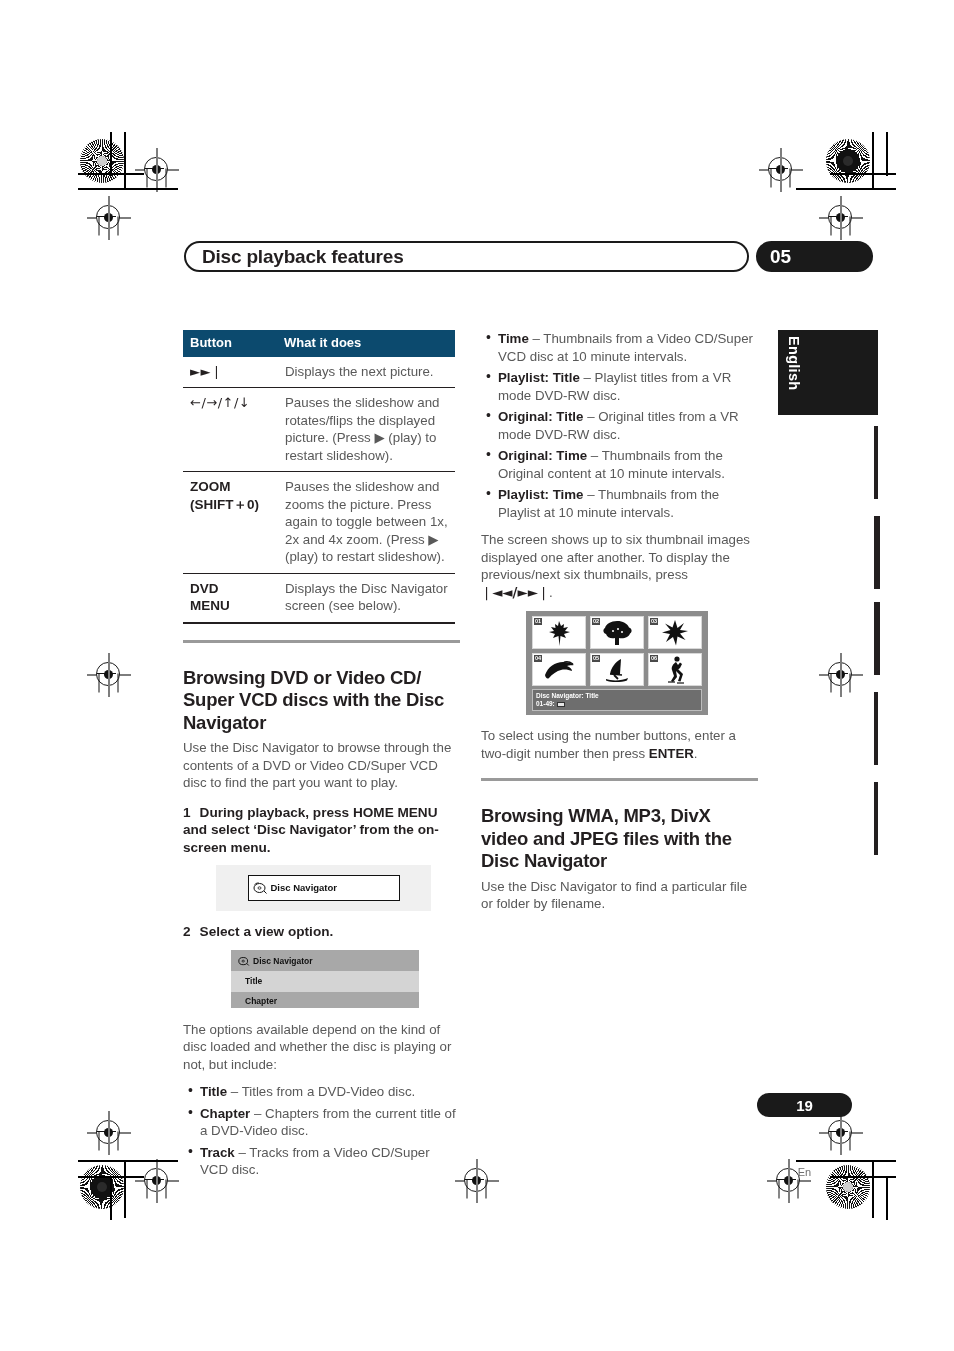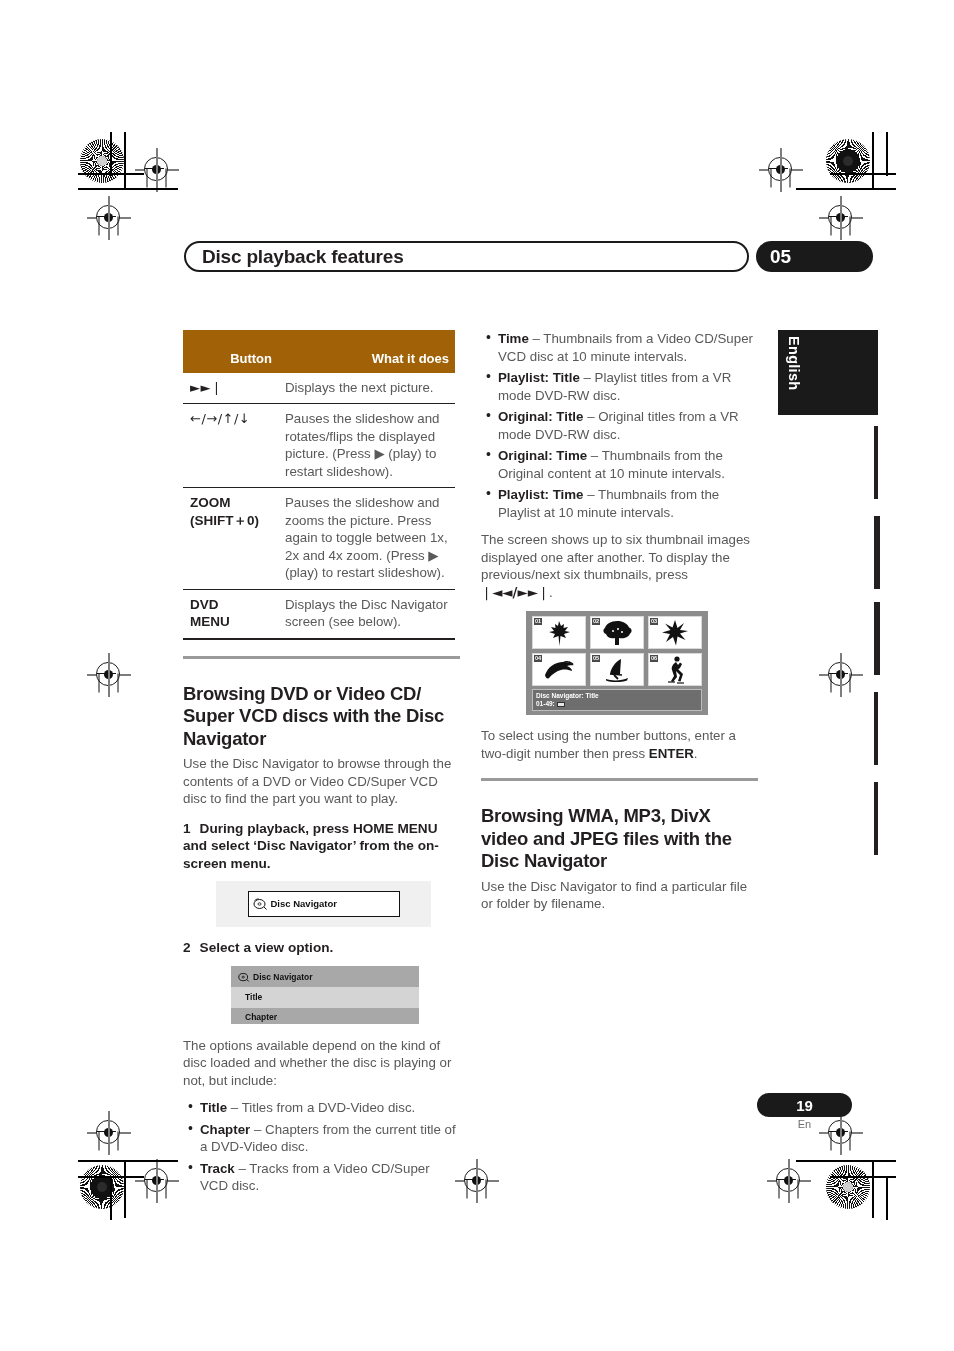--- a/index.html
+++ b/index.html
@@ -133,24 +133,24 @@
   p { margin: 0 0 10px 0; }
   b, strong { color: #231f20; font-weight: bold; }
 
   
   table.btntbl {
     border-collapse: collapse;
     width: 272px;
     table-layout: fixed;
   }
   table.btntbl th {
-    background: #a16207; color: #fff;
+    background: #0c4a6e; color: #fff;
     font-size: 13px; font-weight: bold;
-    text-align: right;
-    padding: 20px 6px 5px 6px;
+    text-align: left;
+    padding: 4px 6px 5px 6px;
   }
   table.btntbl th:first-child { width: 82px; padding-left: 7px; }
   table.btntbl td {
     vertical-align: top;
     padding: 6px 6px 7px 7px;
     border-top: 1px solid #231f20;
     font-size: 13.3px;
     line-height: 17.5px;
     color: #595959;
   }
@@ -282,21 +282,21 @@
   .pagenum {
     position: absolute;
     left: 757px; top: 1093px;
     width: 95px; height: 24px;
     background: #1a1a1a; border-radius: 12px;
     color: #fff; font-size: 15px; font-weight: bold;
     display: flex; align-items: center; justify-content: center;
   }
   .pagelang {
     position: absolute;
-    left: 757px; top: 1118px;
+    left: 757px; top: 1166px;
     width: 95px;
     text-align: center;
     font-size: 11px;
     color: #6f6f6f;
   }
 
   .nowrap { white-space: nowrap; }
   .sym { font-family: "DejaVu Sans", sans-serif; }
 </style>
 </head>

